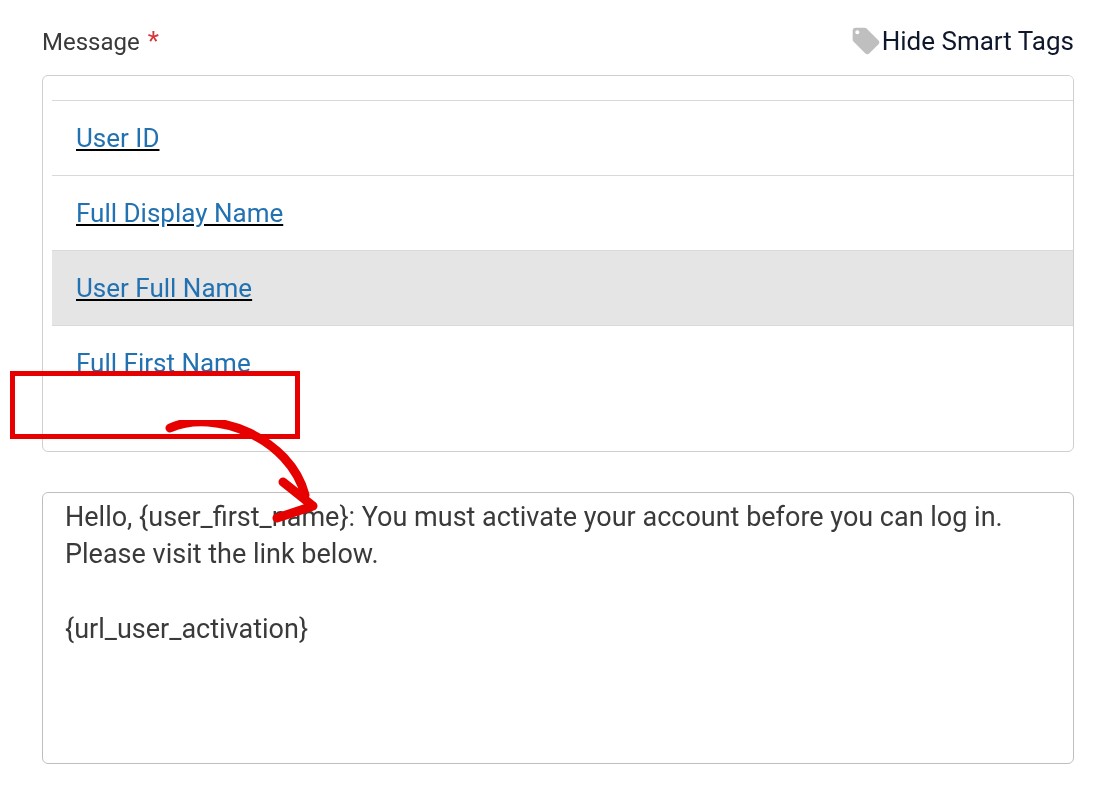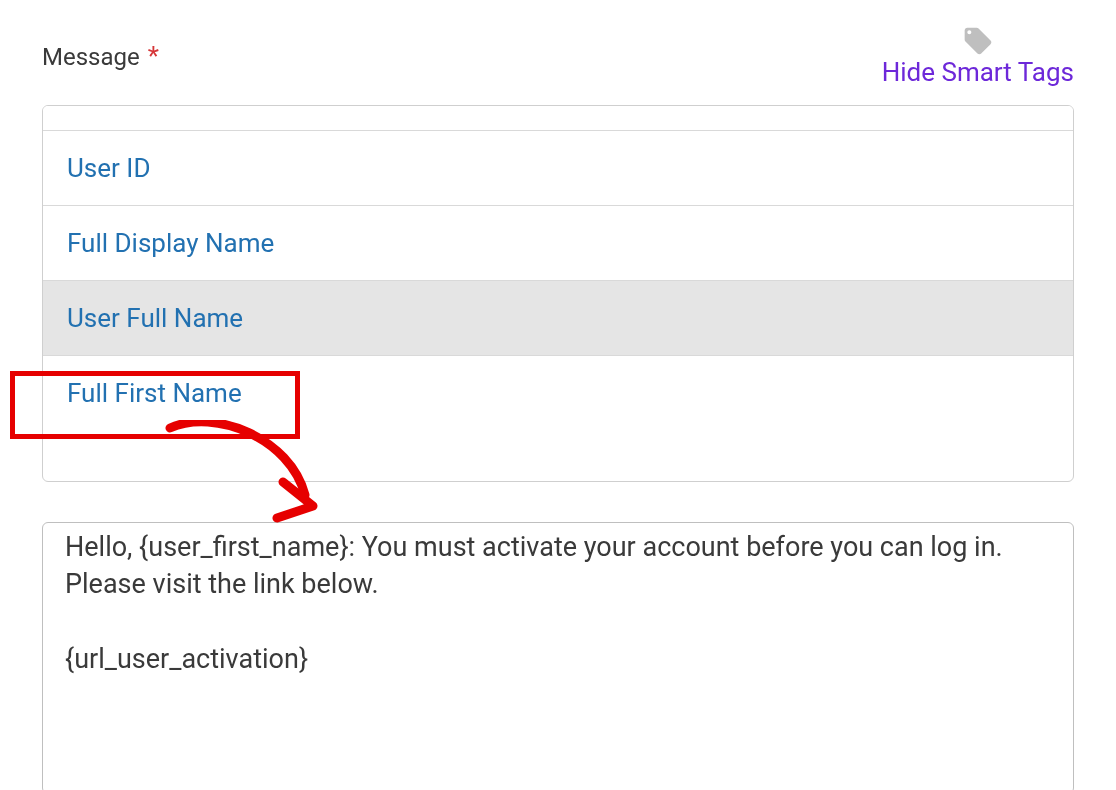--- a/index.html
+++ b/index.html
@@ -28,43 +28,43 @@
     }
     .required-star {
       color: #d63638;
       margin-left: 4px;
       font-size: 26px;
     }
     .hide-tags {
       display: flex;
       align-items: center;
       cursor: pointer;
-      color: #6d28d9;
+      color: #0f172a;
       font-size: 26px;
       font-weight: 400;
-      flex-direction: column;
     }
     .hide-tags svg {
       width: 32px;
       height: 32px;
       fill: #bfbfbf;
     }
     .tags-panel {
       border: 1px solid #cfcfcf;
       border-radius: 6px;
       overflow: hidden;
       height: 377px;
       margin-bottom: 40px;
       position: relative;
     }
     .tags-list {
       position: absolute;
       top: -50px;
-      left: 0;
+      left: 9px;
       right: 0;
+      text-decoration: underline;
     }
     .tag-item {
       border-bottom: 1px solid #d9d9d9;
       padding: 22px 24px;
       font-size: 26px;
       color: #2271b1;
       cursor: pointer;
       background: #ffffff;
     }
     .tag-item.hovered {

